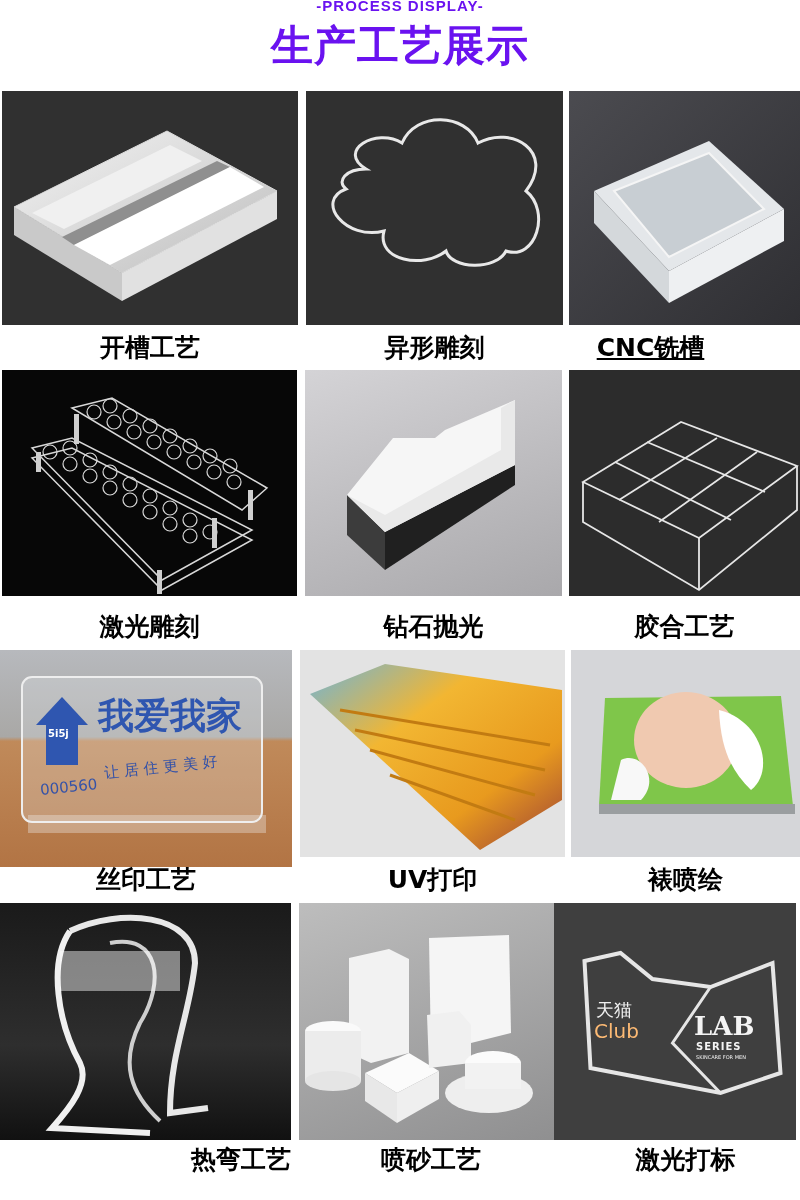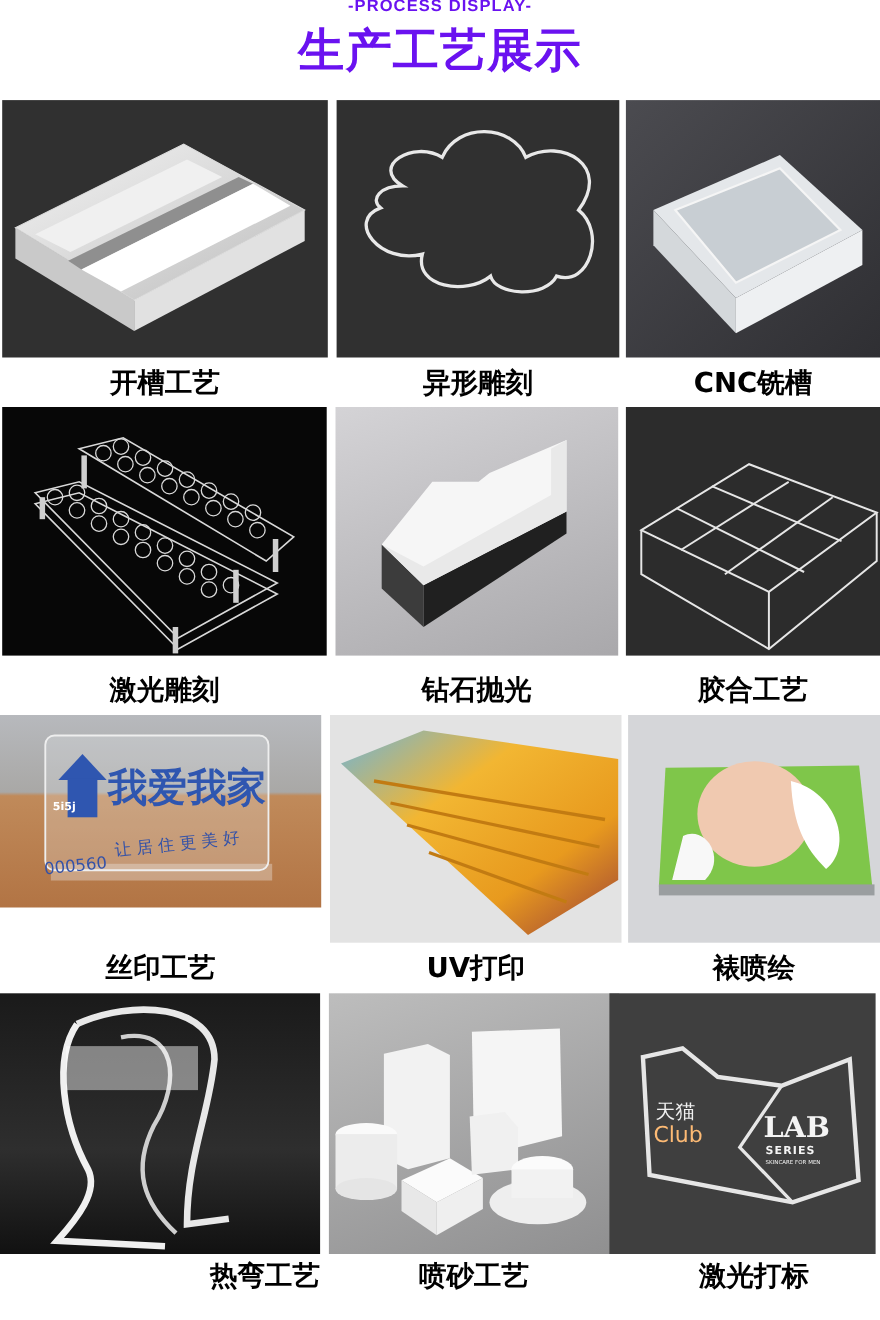--- a/index.html
+++ b/index.html
@@ -47,21 +47,21 @@
 <div class="cell" style="left:569px;top:91px;width:231px;height:234px;background:linear-gradient(135deg,#4b4b50,#2f2f33);">
   <svg viewBox="0 0 231 234">
     <polygon points="25,100 140,50 215,118 100,180" fill="#e4e7ea"></polygon>
     <polygon points="25,100 100,180 100,212 25,132" fill="#d4d8db"></polygon>
     <polygon points="100,180 215,118 215,150 100,212" fill="#eef0f2"></polygon>
     <polygon points="45,100 140,62 195,118 100,166" fill="#c8ced3" stroke="#f5f5f5" stroke-width="2"></polygon>
   </svg>
 </div>
 <div class="label" style="left:2px;top:333px;width:296px;">开槽工艺</div>
 <div class="label" style="left:306px;top:333px;width:257px;">异形雕刻</div>
-<div class="label" style="left:569px;top:333px;width:231px;">CNC铣槽</div>
+<div class="label" style="left:535px;top:333px;width:231px;text-decoration:underline;">CNC铣槽</div>
 
 <div class="cell" style="left:2px;top:370px;width:295px;height:226px;background:#070707;">
   <svg viewBox="0 0 295 226">
     <g fill="none" stroke="#d8d8d8" stroke-width="1.5">
       <polygon points="70,38 110,28 265,118 240,140"></polygon>
       <polygon points="30,78 70,68 250,160 160,210"></polygon>
       <polygon points="30,88 70,78 250,170 160,220"></polygon>
       <g stroke-width="1.2">
         <circle cx="92" cy="42" r="7"></circle>
           <circle cx="112" cy="52" r="7"></circle>
@@ -123,21 +123,21 @@
         <line x1="78" y1="72" x2="196" y2="122"></line>
       <line x1="50" y1="130" x2="148" y2="68"></line>
         <line x1="90" y1="152" x2="188" y2="82"></line>
     </g>
   </svg>
 </div>
 <div class="label" style="left:2px;top:612px;width:295px;">激光雕刻</div>
 <div class="label" style="left:305px;top:612px;width:257px;">钻石抛光</div>
 <div class="label" style="left:569px;top:612px;width:231px;">胶合工艺</div>
 
-<div class="cell" style="left:0px;top:650px;width:292px;height:175px;background:linear-gradient(180deg,#b7b9bd 0%,#a9a8a6 40%,#c08a5a 42%,#b27444 100%);">
+<div class="cell" style="left:0px;top:650px;width:292px;height:217px;background:linear-gradient(180deg,#b7b9bd 0%,#a9a8a6 40%,#c08a5a 42%,#b27444 100%);">
   <svg viewBox="0 0 292 207">
     <rect x="22" y="22" width="240" height="145" rx="10" fill="rgba(235,240,245,0.25)" stroke="#eeeeee" stroke-width="2"></rect>
     <rect x="28" y="160" width="238" height="18" fill="rgba(240,240,240,0.35)"></rect>
     <polygon points="36,70 62,42 88,70" fill="#2f56b0"></polygon>
     <rect x="46" y="68" width="32" height="42" fill="#2f56b0"></rect>
   </svg>
   <div style="position:absolute;left:48px;top:78px;font-size:10px;font-weight:bold;color:#ffffff;">5i5j</div>
   <div style="position:absolute;left:98px;top:42px;font-size:36px;font-weight:bold;color:#2f56b0;">我爱我家</div>
   <div style="position:absolute;left:40px;top:128px;font-size:15px;color:#3452a8;transform:rotate(-6deg);">000560</div>
   <div style="position:absolute;left:104px;top:108px;font-size:15px;color:#3452a8;transform:rotate(-6deg);">让 居 住 更 美 好</div>

